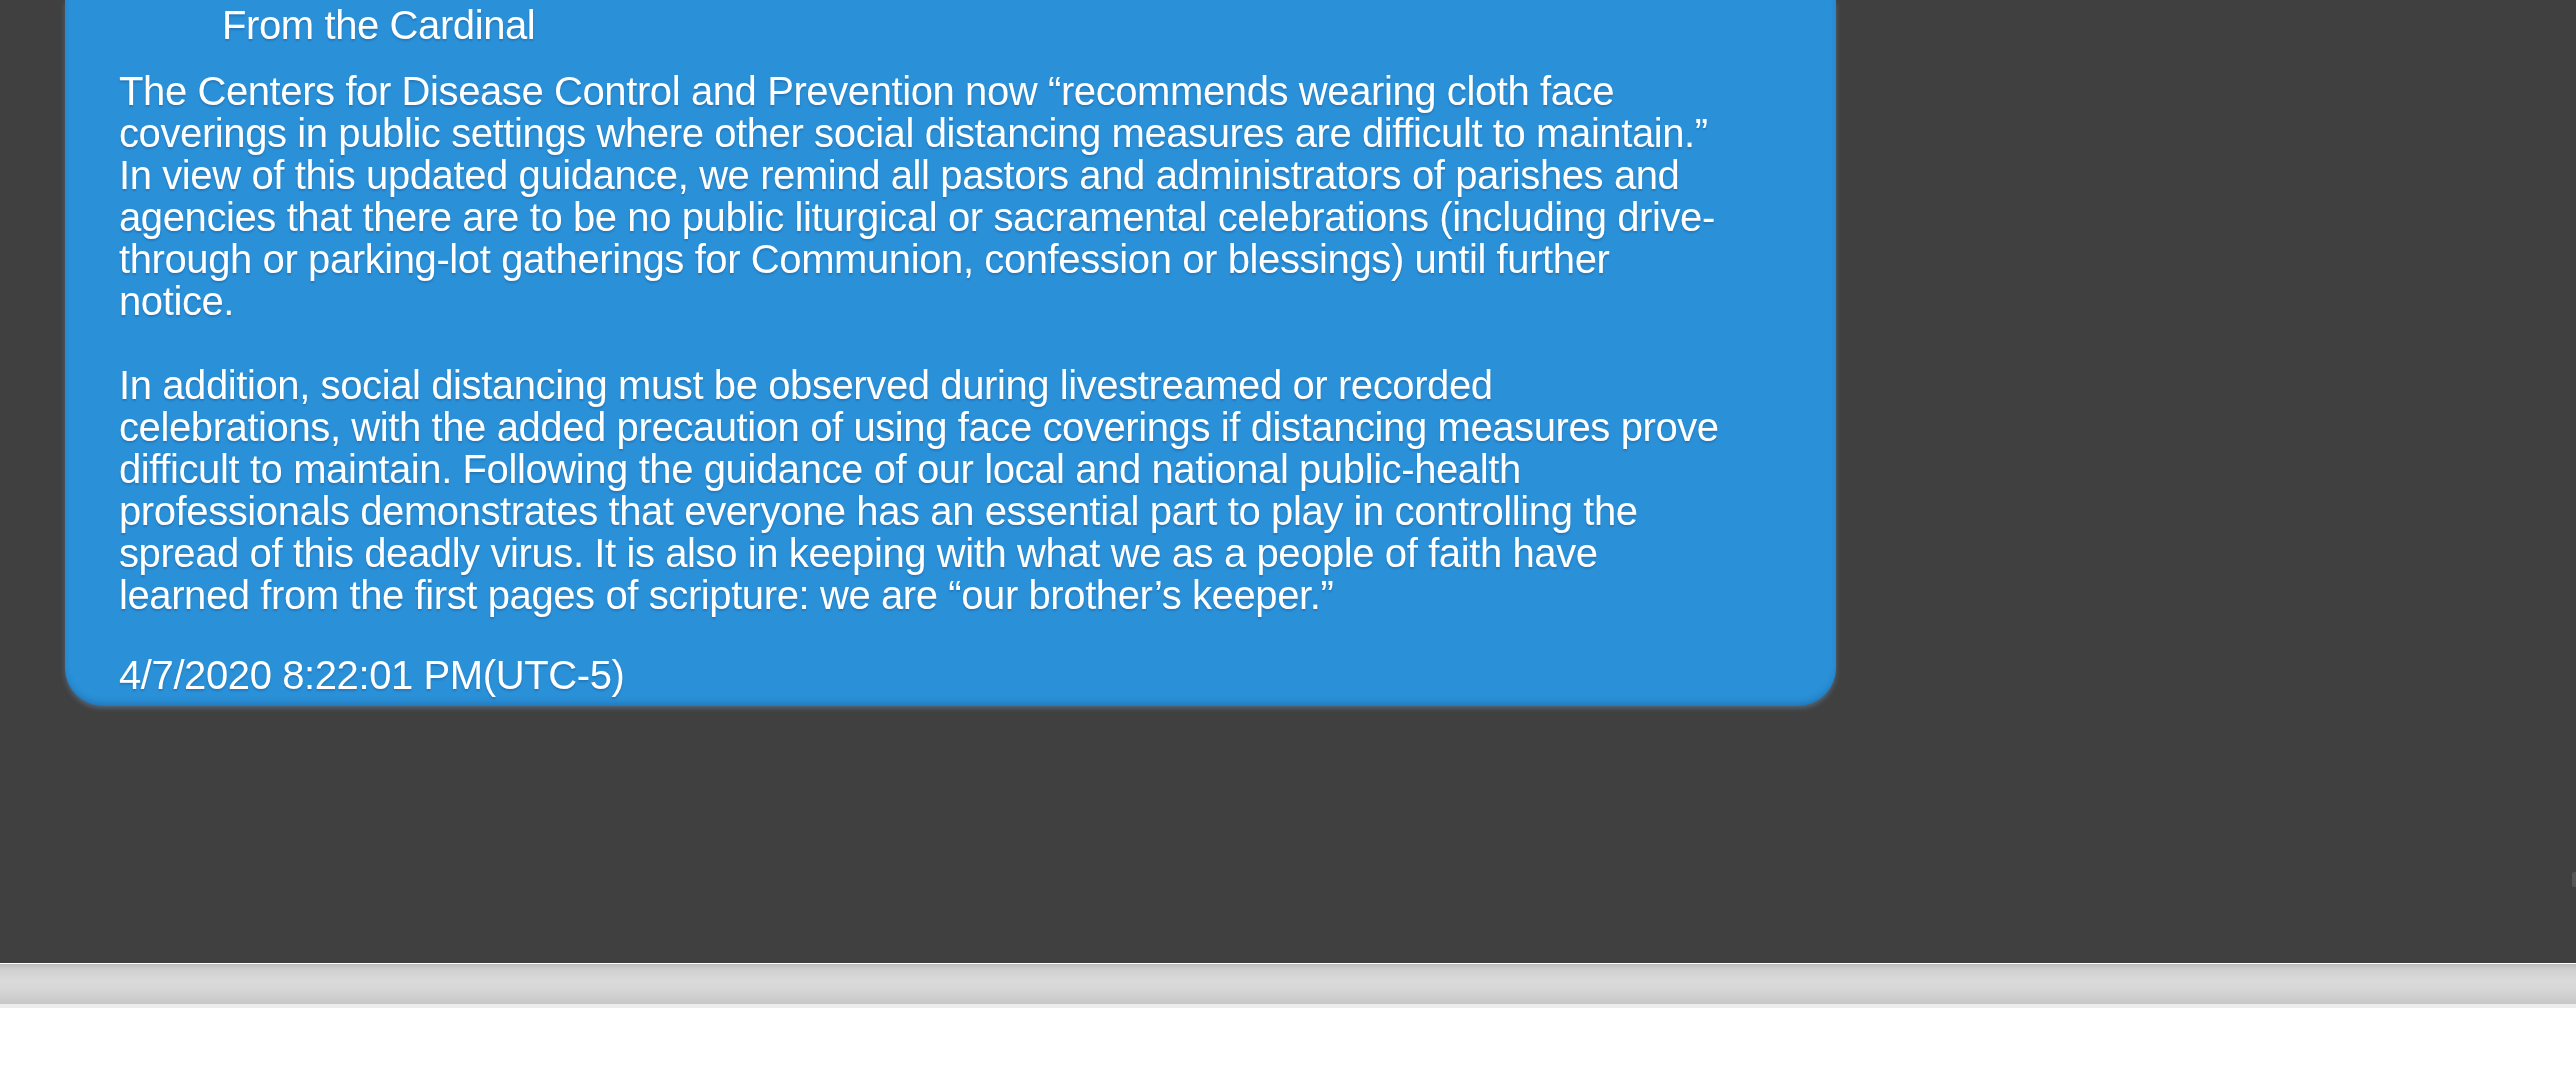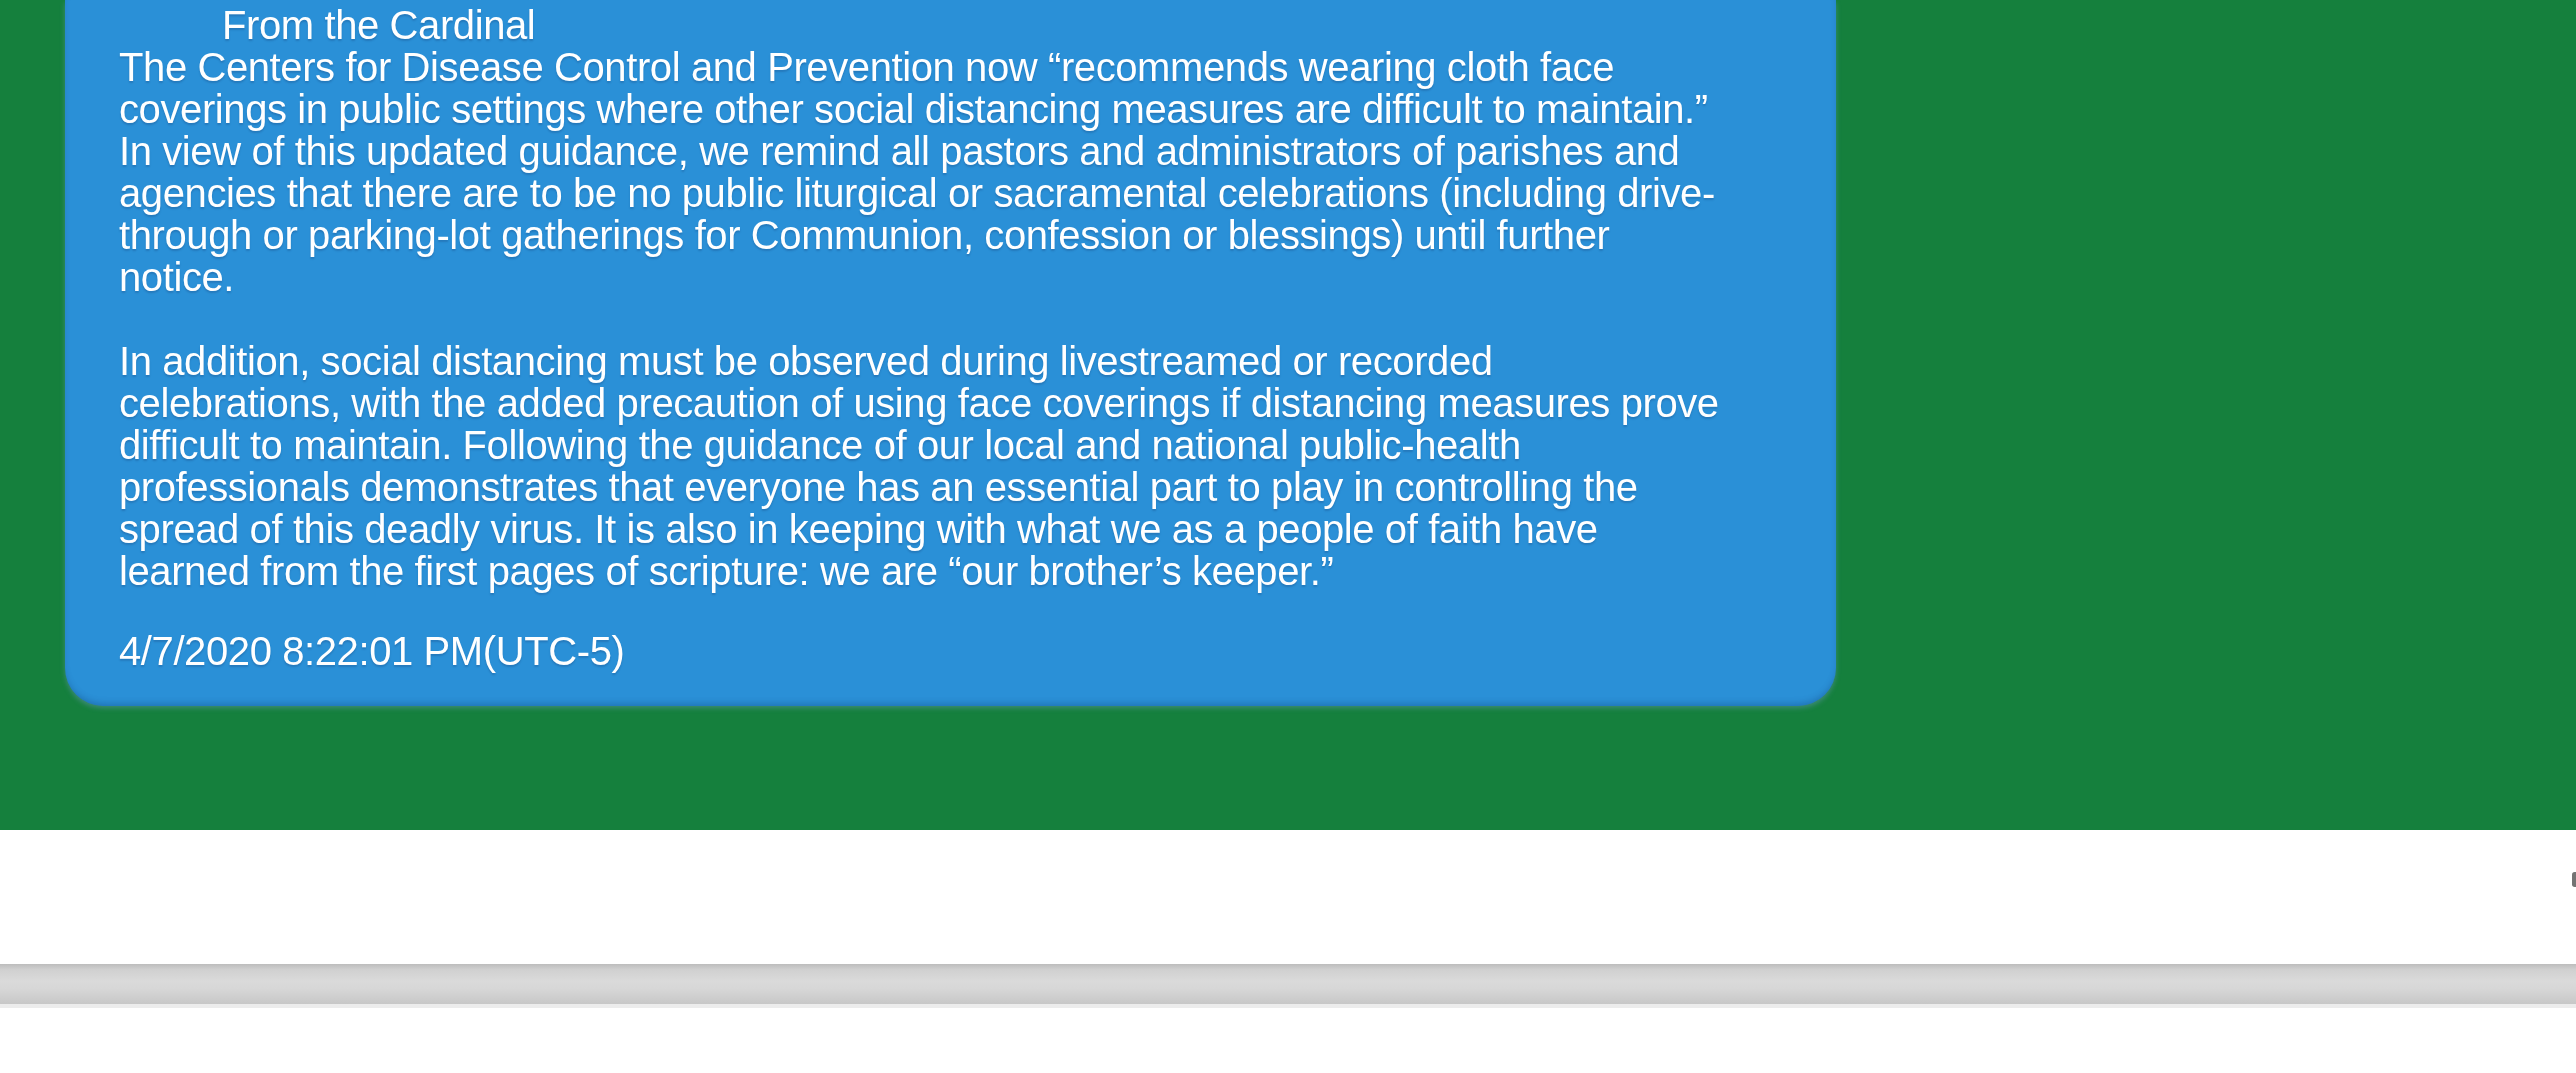--- a/index.html
+++ b/index.html
@@ -8,22 +8,22 @@
     width: 2576px;
     height: 1073px;
     background: #ffffff;
     overflow: hidden;
     font-family: "Liberation Sans", "DejaVu Sans", sans-serif;
   }
 
   .screen {
     position: relative;
     width: 2576px;
-    height: 830px;
-    background: #15803d;
+    height: 963px;
+    background: #404040;
   }
 
   
   .bubble {
     position: absolute;
     left: 65px;
     top: 0;
     width: 1771px;
     height: 706px;
     background: #2a90d7;               
@@ -43,20 +43,21 @@
     text-shadow: 0 1.8px 1.8px rgba(20, 40, 90, 0.22);
   }
 
   .sender-line {
     margin-left: 103px;
     white-space: pre;
   }
 
   .body-text {
     white-space: pre;        
+    margin-top: 24px;
   }
 
   .timestamp-line {
     margin-top: 38px;
     text-align: left;
     padding-right: 44px;
     white-space: pre;
   }
 
   

